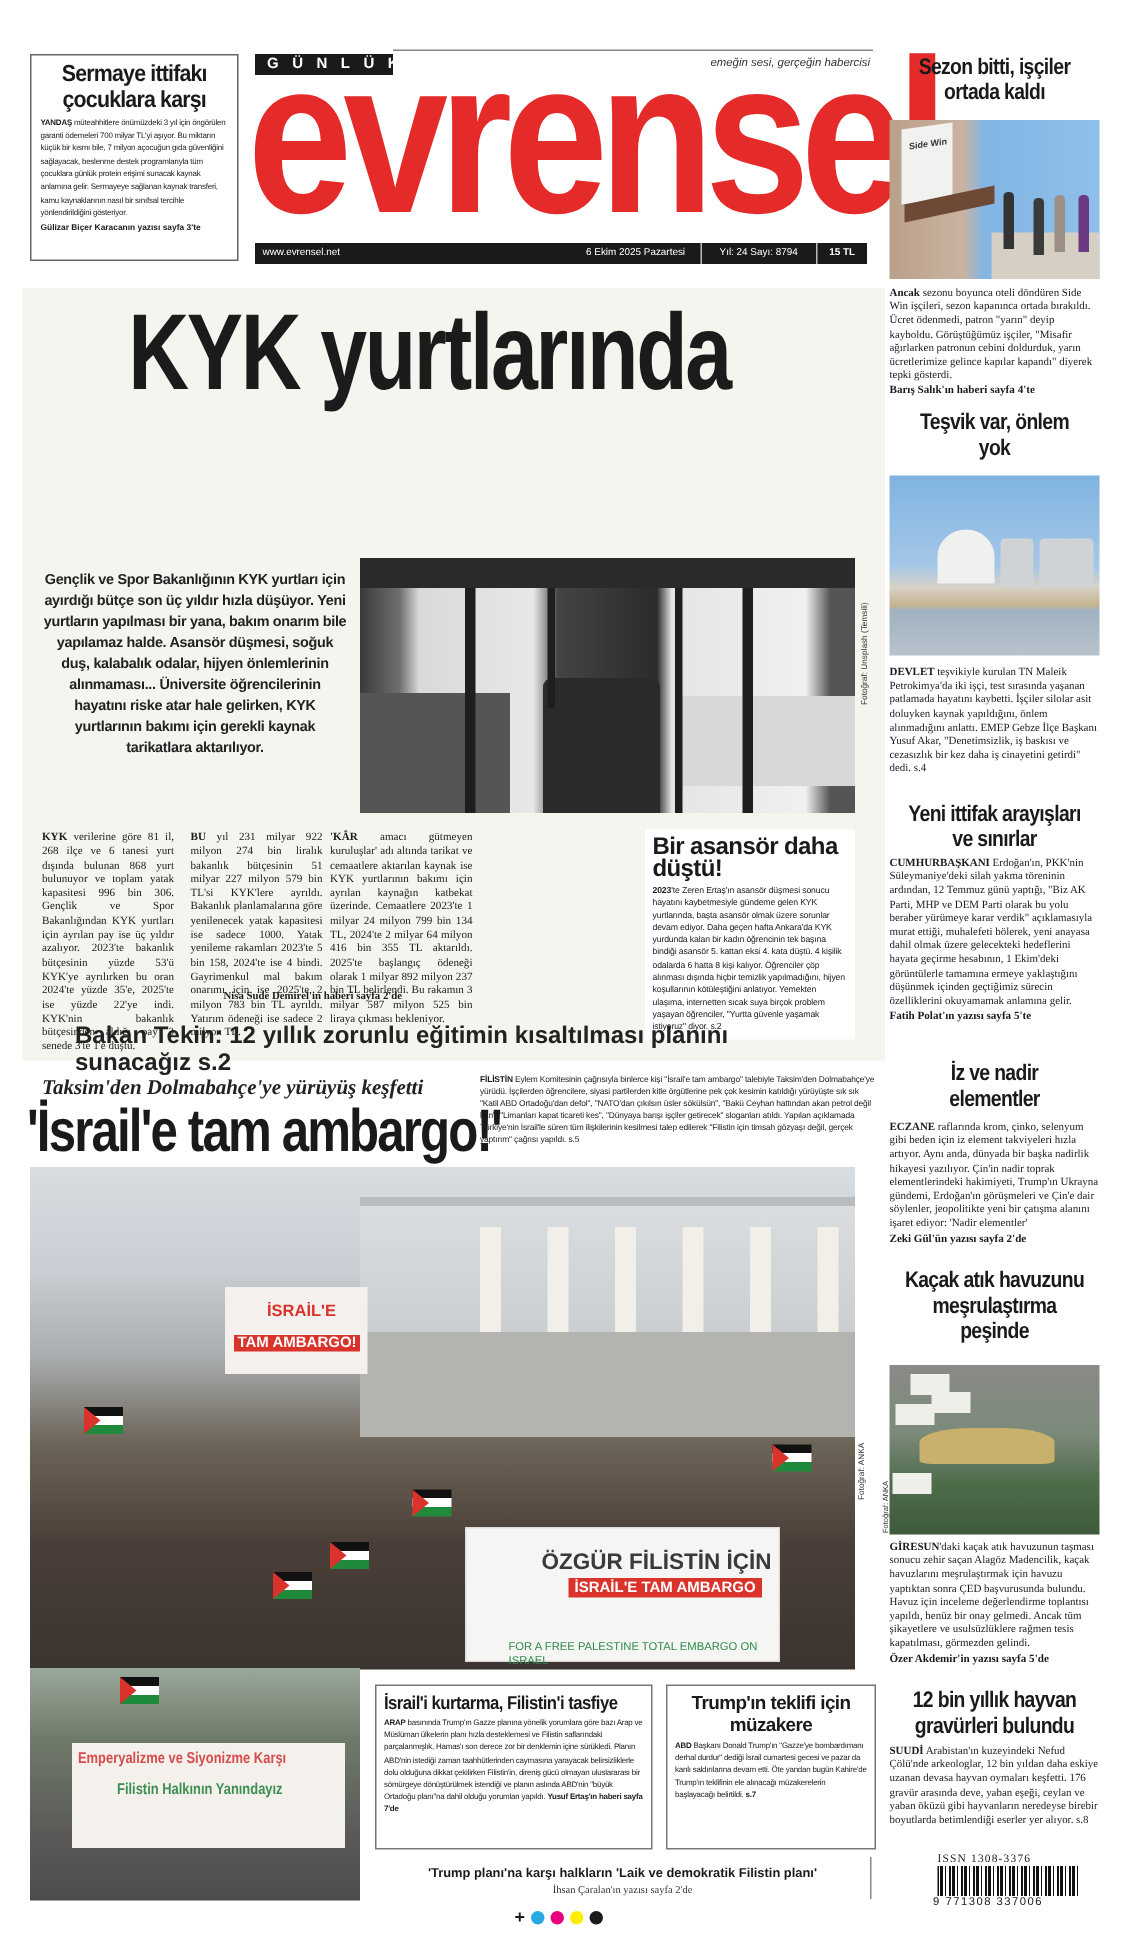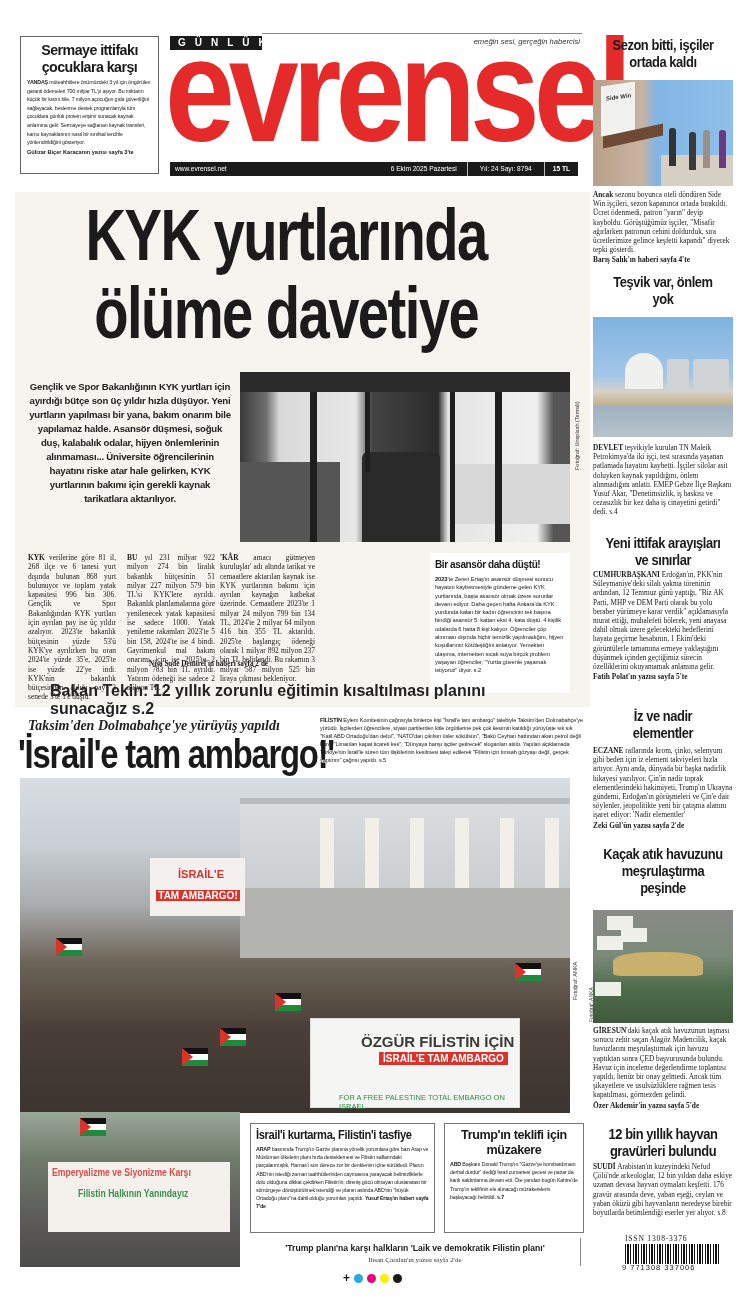--- a/index.html
+++ b/index.html
@@ -40,21 +40,21 @@
   #kyk-photo .chair { position: absolute; left: 122px; top: 80px; width: 78px; height: 90px; background: #2a2a2a; border-radius: 6px 6px 0 0; }
   #kyk-photo .bed-l { position: absolute; left: 0; top: 90px; width: 100px; height: 80px; background: #555; }
   #kyk-photo .bed-r { position: absolute; left: 210px; top: 92px; width: 120px; height: 60px; background: #d8d8d8; }
   #kyk-credit { left: 574px; top: 470px; font-size: 5.5px; transform: rotate(-90deg); transform-origin: left top; font-family: "Liberation Sans", sans-serif; color: #333; white-space: nowrap; }
   .kyk-col { top: 553px; width: 88px; }
   #kyk-col1 { left: 28px; }
   #kyk-col2 { left: 127px; }
   #kyk-col3 { left: 220px; }
   #kyk-col3-byline { left: 127px; top: 660px; font-weight: 700; font-size: 7.2px; padding-left: 22px; }
   #asansor-box { left: 430px; top: 553px; width: 140px; height: 140px; background: #ffffff; padding: 4px 5px; }
-  #asansor-box h3 { font-family: "Liberation Sans", sans-serif; font-weight: 700; font-size: 10px; line-height: 15px; margin-bottom: 3px; letter-spacing: -0.4px; }
+  #asansor-box h3 { font-family: "Liberation Sans", sans-serif; font-weight: 700; font-size: 16px; line-height: 15px; margin-bottom: 3px; letter-spacing: -0.4px; }
   #asansor-box p { font-family: "Liberation Sans", sans-serif; font-size: 5.8px; line-height: 8.3px; letter-spacing: -0.1px; }
   #bakan-line { left: 50px; top: 682px; width: 510px; font-family: "Liberation Sans", sans-serif; font-weight: 700; font-size: 16px; color: #222; }
 
   
   #isr-sub { left: 28px; top: 718px; font-style: italic; font-weight: 700; font-size: 14px; color: #222; }
   #isr-head { left: 18px; top: 731px; font-family: "Liberation Sans", sans-serif; font-weight: 700; font-size: 40px; line-height: 46px; letter-spacing: -1.5px; transform: scaleX(0.82); transform-origin: left top; white-space: nowrap; }
   #isr-text { left: 320px; top: 716px; width: 264px; font-family: "Liberation Sans", sans-serif; font-size: 5.6px; line-height: 8.1px; letter-spacing: -0.1px; }
   #protest-photo { left: 20px; top: 778px; width: 550px; height: 335px; background: linear-gradient(180deg, #d8dde2 0%, #c9cfd4 20%, #a8acae 38%, #6d6458 55%, #4a3f38 75%, #3c342f 100%); }
   #protest-photo .building { position: absolute; left: 220px; top: 20px; width: 330px; height: 110px; background: linear-gradient(180deg,#d9dde0,#c7cbce); border-top: 6px solid #b8bcbf; }
   #protest-photo .pillar { position: absolute; top: 40px; width: 14px; height: 90px; background: #f1efe8; }
@@ -137,21 +137,20 @@
 <div id="mast-bar" class="abs">
   <span class="url">www.evrensel.net</span>
   <span class="date">6 Ekim 2025 Pazartesi</span>
   <span class="issue">Yıl: 24  Sayı: 8794</span>
   <span class="price">15 TL</span>
 </div>
 
 <div id="kyk-bg" class="abs"></div>
 <div id="kyk-head" class="abs cond">
   <div><span>KYK yurtlarında</span></div>
-  <div><span>ölüme davetiye</span></div>
 </div>
 <div id="kyk-intro" class="abs">Gençlik ve Spor Bakanlığının KYK yurtları için ayırdığı bütçe son üç yıldır hızla düşüyor. Yeni yurtların yapılması bir yana, bakım onarım bile yapılamaz halde. Asansör düşmesi, soğuk duş, kalabalık odalar, hijyen önlemlerinin alınmaması... Üniversite öğrencilerinin hayatını riske atar hale gelirken, KYK yurtlarının bakımı için gerekli kaynak tarikatlara aktarılıyor.</div>
 <div id="kyk-photo" class="abs photo">
   <div class="bed-l"></div>
   <div class="bed-r"></div>
   <div class="chair"></div>
   <div class="bar" style="left:70px;top:0;width:7px;height:170px;"></div>
   <div class="bar" style="left:125px;top:0;width:5px;height:100px;"></div>
   <div class="bar" style="left:210px;top:0;width:5px;height:170px;"></div>
   <div class="bar" style="left:255px;top:0;width:7px;height:170px;"></div>
@@ -163,21 +162,21 @@
 <div id="kyk-col2" class="abs kyk-col body-text"><b>BU</b><span> yıl 231 milyar 922 milyon 274 bin liralık bakanlık bütçesinin 51 milyar 227 milyon 579 bin TL'si KYK'lere ayrıldı. Bakanlık planlamalarına göre yenilenecek yatak kapasitesi ise sadece 1000. Yatak yenileme rakamları 2023'te 5 bin 158, 2024'te ise 4 bindi. Gayrimenkul mal bakım onarımı için ise 2025'te 2 milyon 783 bin TL ayrıldı. Yatırım ödeneği ise sadece 2 milyon TL.</span></div>
 <div id="kyk-col3" class="abs kyk-col body-text" style="width:95px;"><b>'KÂR</b><span> amacı gütmeyen kuruluşlar' adı altında tarikat ve cemaatlere aktarılan kaynak ise KYK yurtlarının bakımı için ayrılan kaynağın katbekat üzerinde. Cemaatlere 2023'te 1 milyar 24 milyon 799 bin 134 TL, 2024'te 2 milyar 64 milyon 416 bin 355 TL aktarıldı. 2025'te başlangıç ödeneği olarak 1 milyar 892 milyon 237 bin TL belirlendi. Bu rakamın 3 milyar 587 milyon 525 bin liraya çıkması bekleniyor.</span></div>
 <div id="kyk-col3-byline" class="abs">Nisa Sude Demirel'in haberi sayfa 2'de</div>
 
 <div id="asansor-box" class="abs">
   <h3>Bir asansör daha düştü!</h3>
   <p><b>2023</b><span>'te Zeren Ertaş'ın asansör düşmesi sonucu hayatını kaybetmesiyle gündeme gelen KYK yurtlarında, başta asansör olmak üzere sorunlar devam ediyor. Daha geçen hafta Ankara'da KYK yurdunda kalan bir kadın öğrencinin tek başına bindiği asansör 5. kattan eksi 4. kata düştü. 4 kişilik odalarda 6 hatta 8 kişi kalıyor. Öğrenciler çöp alınması dışında hiçbir temizlik yapılmadığını, hijyen koşullarının kötüleştiğini anlatıyor. Yemekten ulaşıma, internetten sıcak suya birçok problem yaşayan öğrenciler, "Yurtta güvenle yaşamak istiyoruz" diyor. s.2</span></p>
 </div>
 <div id="bakan-line" class="abs">Bakan Tekin: 12 yıllık zorunlu eğitimin kısaltılması planını sunacağız s.2</div>
 
-<div id="isr-sub" class="abs">Taksim'den Dolmabahçe'ye yürüyüş yapıldı</div>
+<div id="isr-sub" class="abs">Taksim'den Dolmabahçe'ye yürüyüş keşfetti</div>
 <div id="isr-head" class="abs">'İsrail'e tam ambargo!'</div>
 <div id="isr-text" class="abs"><b>FİLİSTİN</b><span> Eylem Komitesinin çağrısıyla binlerce kişi "İsrail'e tam ambargo" talebiyle Taksim'den Dolmabahçe'ye yürüdü. İşçilerden öğrencilere, siyasi partilerden kitle örgütlerine pek çok kesimin katıldığı yürüyüşte sık sık "Katil ABD Ortadoğu'dan defol", "NATO'dan çıkılsın üsler sökülsün", "Bakü Ceyhan hattından akan petrol değil kan", "Limanları kapat ticareti kes", "Dünyaya barışı işçiler getirecek" sloganları atıldı. Yapılan açıklamada Türkiye'nin İsrail'le süren tüm ilişkilerinin kesilmesi talep edilerek "Filistin için timsah gözyaşı değil, gerçek yaptırım" çağrısı yapıldı. s.5</span></div>
 
 <div id="protest-photo" class="abs photo">
   <div class="building"></div>
   <div class="pillar" style="left:300px;"></div>
   <div class="pillar" style="left:345px;"></div>
   <div class="pillar" style="left:390px;"></div>
   <div class="pillar" style="left:435px;"></div>
   <div class="pillar" style="left:480px;"></div>
@@ -234,21 +233,21 @@
       <span style="font-size:6px;font-family:'Liberation Sans',sans-serif;font-weight:700;position:absolute;left:5px;top:10px;color:#333;">Side Win</span>
     </div>
   <div class="roof"></div>
   <div class="ground"></div>
   <div class="person" style="left:76px;top:48px;"></div>
   <div class="person" style="left:96px;top:52px;background:#3a3a3a;"></div>
   <div class="person" style="left:110px;top:50px;background:#9b8f86;"></div>
   <div class="person" style="left:126px;top:50px;background:#6c3a82;"></div>
 </div>
 <div id="sezon-text" class="abs rc rc-text">
-  <div><b>Ancak</b><span> sezonu boyunca oteli döndüren Side Win işçileri, sezon kapanınca ortada bırakıldı. Ücret ödenmedi, patron "yarın" deyip kayboldu. Görüştüğümüz işçiler, "Misafir ağırlarken patronun cebini doldurduk, sıra ücretlerimize gelince keşfetti kapandı" diyerek tepki gösterdi.</span></div>
+  <div><b>Ancak</b><span> sezonu boyunca oteli döndüren Side Win işçileri, sezon kapanınca ortada bırakıldı. Ücret ödenmedi, patron "yarın" deyip kayboldu. Görüştüğümüz işçiler, "Misafir ağırlarken patronun cebini doldurduk, yarın ücretlerimize gelince kapılar kapandı" diyerek tepki gösterdi.</span></div>
   <div class="byline">Barış Salık'ın haberi sayfa 4'te</div>
 </div>
 
 <div id="tesvik-head" class="abs rc rc-head"><span>Teşvik var, önlem yok</span></div>
 <div id="tesvik-photo" class="abs photo">
   <div class="dome"></div>
   <div class="tank" style="left:74px;"></div>
   <div class="tank" style="left:100px;"></div>
   <div class="tank" style="left:118px;width:18px;"></div>
 </div>

